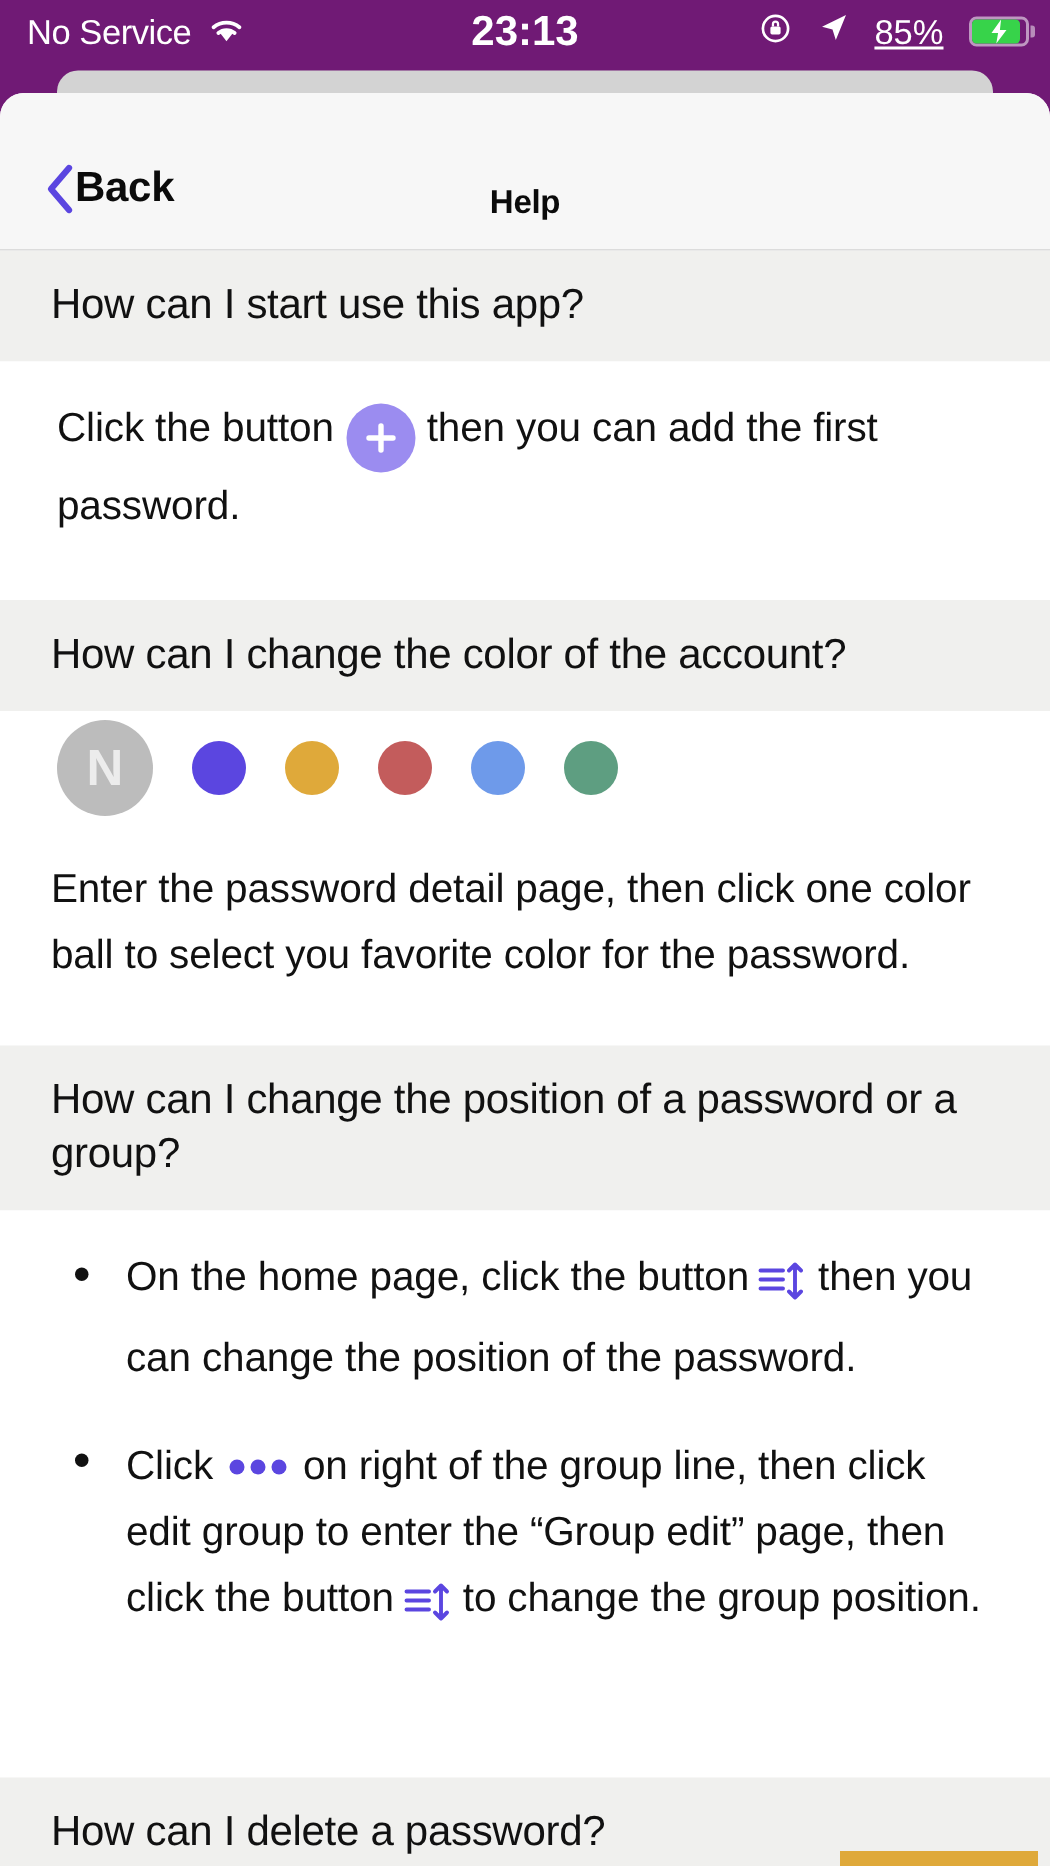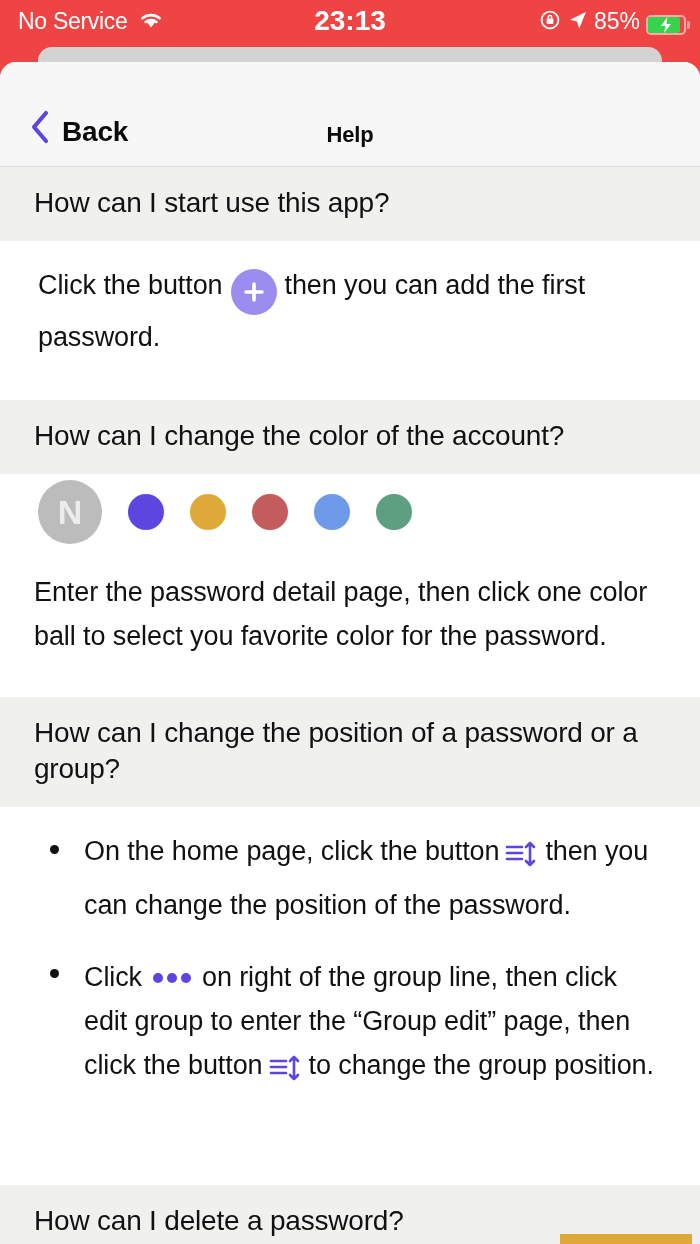--- a/index.html
+++ b/index.html
@@ -2,32 +2,32 @@
 <html><head>
 <meta charset="utf-8">
 <style>
   * { margin:0; padding:0; box-sizing:border-box; }
   html,body {
     width:700px; height:1244px;
     background:#000;
     font-family:"Liberation Sans", sans-serif;
     overflow:hidden;
   }
-  .phone { position:relative; width:700px; height:1244px; background:#ef4444; }
+  .phone { position:relative; width:700px; height:1244px; background:#701a75; }
 
   
   .statusbar {
     position:absolute; top:0; left:0; width:700px; height:42px;
     color:#fff; display:flex; align-items:center;
   }
   .sb-left { position:absolute; left:18px; display:flex; align-items:center; gap:10px; }
   .sb-carrier { font-size:23px; font-weight:400; letter-spacing:-0.3px; }
   .sb-center { position:absolute; left:0; width:700px; text-align:center;
                font-size:28px; font-weight:600; letter-spacing:0px; }
-  .sb-right { position:absolute; right:14px; display:flex; align-items:flex-end; gap:6px; }
+  .sb-right { position:absolute; right:14px; display:flex; align-items:center; gap:17px;text-decoration:underline; }
   .sb-pct { font-size:23px; font-weight:400; }
   .wifi-icon { display:block; }
   .batt { position:relative; width:40px; height:20px; }
   .batt-body { position:absolute; inset:0; border:2px solid rgba(255,255,255,0.55);
                border-radius:5px; }
   .batt-fill { position:absolute; left:2px; top:2px; bottom:2px; width:32px;
                background:#37d34a; border-radius:3px; }
   .batt-cap { position:absolute; right:-4px; top:6px; width:3px; height:8px;
               background:rgba(255,255,255,0.5); border-radius:0 2px 2px 0; }
   .batt-bolt { position:absolute; left:12px; top:1px; }
@@ -45,21 +45,21 @@
   }
 
   
   .navbar {
     position:relative; height:105px; background:#f7f7f7;
     border-bottom:1px solid #dcdcdc;
     display:flex; align-items:center;
   }
   .back-btn {
     position:absolute; left:30px; bottom:18px;
-    display:flex; align-items:flex-end; gap:12px; cursor:pointer;
+    display:flex; align-items:flex-start; cursor:pointer;
   }
   .chev { display:block; }
   .back-label { font-size:28px; font-weight:700; color:#0b0b0b; letter-spacing:-0.2px; }
   .nav-title {
     position:absolute; left:0; width:700px; bottom:18px; text-align:center;
     font-size:22px; font-weight:700; color:#0b0b0b; letter-spacing:-0.2px;
   }
 
   
   .faq-header {

